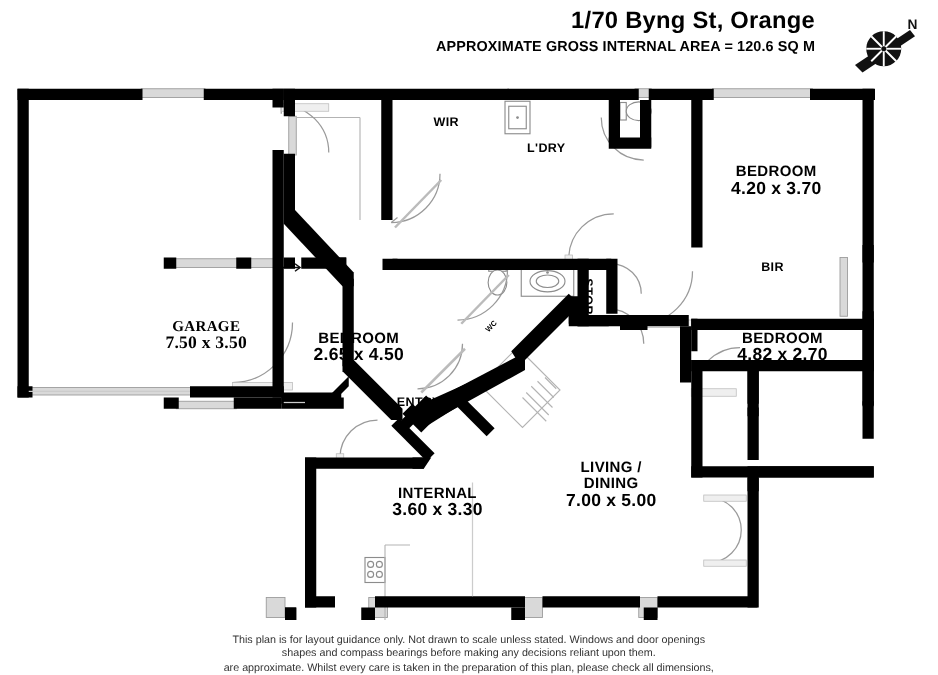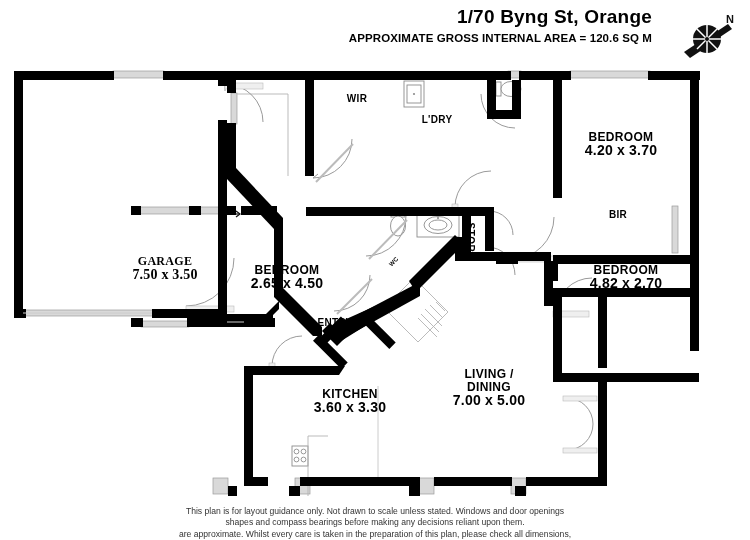--- a/index.html
+++ b/index.html
@@ -375,21 +375,21 @@
     <div class="room-label" style="left:626px; top:211px;">
       <div class="rl-name">BEDROOM</div>
       <div class="rl-dim">4.82 x 2.70</div>
     </div>
     <div class="room-label" style="left:489px; top:301px;margin-top:20px;">
       <div class="rl-name">LIVING /</div>
       <div class="rl-name">DINING</div>
       <div class="rl-dim">7.00 x 5.00</div>
     </div>
     <div class="room-label" style="left:350px; top:335px;">
-      <div class="rl-name">KITCHEN</div>
+      <div class="rl-name">INTERNAL</div>
       <div class="rl-dim">3.60 x 3.30</div>
     </div>
 
     
     <div class="room-label small-label" style="left:357px; top:32px;">WIR</div>
     <div class="room-label small-label" style="left:437px; top:53px;">L'DRY</div>
     <div class="vert-label" style="left:470px; top:175px; transform:translate(-50%,-50%) rotate(90deg);">STORE</div>
     <div class="room-label small-label" style="left:618px; top:148px;">BIR</div>
     <div class="room-label small-label" style="left:335px; top:256px;">ENTRY</div>
     <div class="room-label tiny-label" style="left:394px; top:196px; transform:translate(-50%,-50%) rotate(-45deg);">WC</div>

